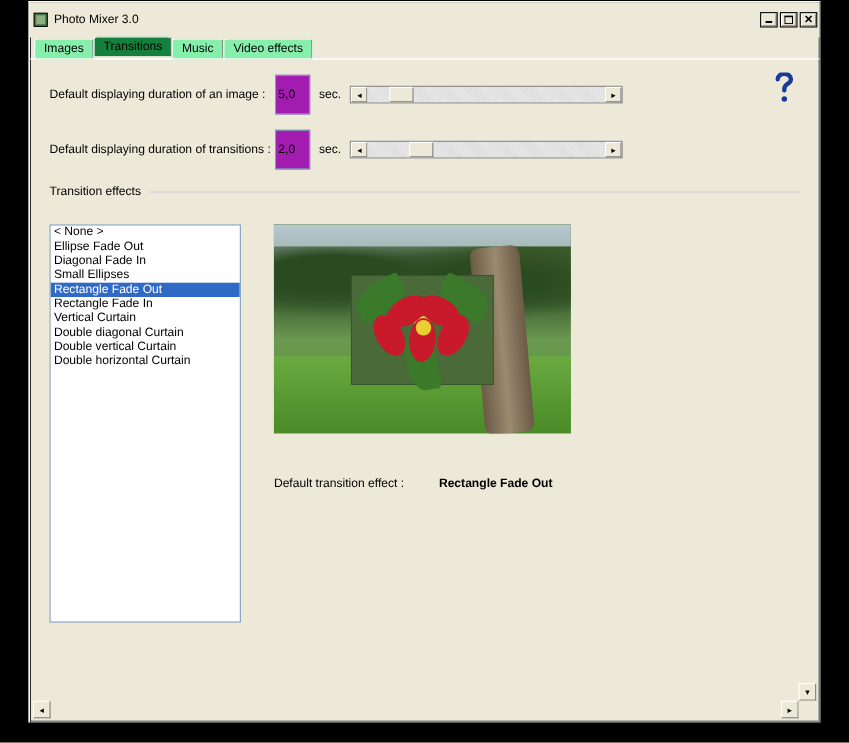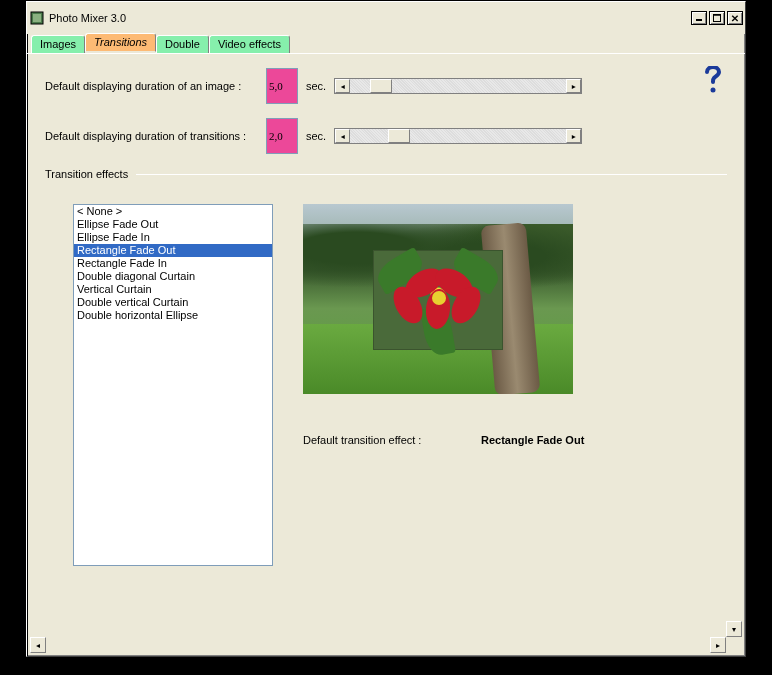--- a/index.html
+++ b/index.html
@@ -68,40 +68,39 @@
   margin-right: 0px;
   border-top-left-radius: 3px;
   border-top-right-radius: 3px;
   cursor: pointer;
   position: relative;
   top: 1px;
   border-top-color:#fff;
   border-left-color:#fff;
 }
 .tab.active {
-  background: #fdba74;
+  background: #15803d;
   top: -1px;
   padding-bottom:3px;
   z-index: 2;
   border-bottom: 1px solid #ece9d8;
-  font-style: italic;
 }
 .content {
   padding: 14px 18px;
   position: relative;
   height: 598px;
 }
 .row { display: flex; align-items: center; margin-bottom: 14px; }
-.row .label { width: 221px; }
+.row .label { width: 205px; }
 .num-input {
   width: 32px; height: 19px;
   border: 1px solid #7f9db9;
   padding: 17px 2px;
-  font-family: Liberation Serif, serif; font-size: 11px;
-  background:#ec4899;
+  font-family: Liberation Sans, sans-serif; font-size: 11px;
+  background:#a21caf;
 }
 .unit { margin: 0 8px; }
 .hscroll {
   width: 248px; height: 16px;
   border: 1px solid #808080;
   background: #e8e8e8;
   display:flex;
   align-items:stretch;
   box-shadow: -1px -1px 0 #fff inset;
 }
@@ -143,26 +142,25 @@
   height:1px;
   background:#808080;
   margin-left:8px;
   border-bottom:1px solid #fff;
 }
 .main-area {
   display:flex;
   gap: 30px;
 }
 .listbox {
-  width: 200px;
+  width: 174px;
   height: 362px;
   background:#fff;
   border:1px solid #7f9db9;
   overflow: hidden;
-  margin-left: 28px;
 }
 .listbox .item {
   padding: 0 3px;
   line-height: 13px;
   white-space: nowrap;
   cursor:pointer;
 }
 .listbox .item.selected {
   background:#316ac5;
   color:#fff;
@@ -200,21 +198,21 @@
   width:40px; height:24px;
   background:#c81a2a;
   border-radius:50% 50% 50% 50%;
 }
 .preview-box .leaf {
   position:absolute;
   width:48px; height:28px;
   background:#3a7a2a;
   border-radius:50% 10% 50% 10%;
 }
-.default-row { display:flex; align-items:center;gap:28px; }
+.default-row { display:flex; align-items:center; }
 .default-row .dl { width: 150px; }
 .default-row .dv { font-weight:bold; }
 .bottom-scroll {
   position:absolute;
   left:3px; right:3px; bottom:3px;
   height:16px;
   display:flex;
 }
 .bottom-scroll .arrow {
   width:16px; height:16px;
@@ -266,21 +264,21 @@
           <rect x="0.5" y="0.5" width="7" height="7" fill="none" stroke="#000"></rect>
           <line x1="0" y1="1" x2="8" y2="1" stroke="#000" stroke-width="1.5"></line>
         </svg>
       </div>
     <div class="win-btn" style="margin-left:2px;">✕</div>
   </div>
 
   <div class="tabs">
     <div class="tab">Images</div>
     <div class="tab active">Transitions</div>
-    <div class="tab">Double</div>
+    <div class="tab">Music</div>
     <div class="tab">Video effects</div>
   </div>
 
   <div class="content">
     <div class="help-icon">
       <svg width="24" height="28" viewBox="0 0 24 28">
         <path d="M6 6c0-3 3-5 6-5s6 2 6 5c0 3-3 4-5 6-1 1-1 3-1 4" fill="none" stroke="#1a3a9a" stroke-width="4" stroke-linecap="round"></path>
         <circle cx="12" cy="24" r="2.5" fill="#1a3a9a"></circle>
       </svg>
     </div>
@@ -313,27 +311,28 @@
 
     <div class="section-label">
       <span>Transition effects</span>
       <div class="line"></div>
     </div>
 
     <div class="main-area">
       <div class="listbox" id="effects-list">
           <div class="item">&lt; None &gt;</div>
           <div class="item">Ellipse Fade Out</div>
-          <div class="item">Ellipse Fade In</div>
+          <div class="item">Diagonal Fade In</div>
+          <div class="item">Small Ellipses</div>
           <div class="item selected">Rectangle Fade Out</div>
           <div class="item">Rectangle Fade In</div>
+          <div class="item">Vertical Curtain</div>
           <div class="item">Double diagonal Curtain</div>
-          <div class="item">Vertical Curtain</div>
           <div class="item">Double vertical Curtain</div>
-          <div class="item">Double horizontal Ellipse</div>
+          <div class="item">Double horizontal Curtain</div>
         </div>
       <div class="preview-col">
         <div class="preview-box">
           <div class="sky"></div>
           <div class="foliage"></div>
           <div class="grass"></div>
           <div class="tree"></div>
           <div class="inner-rect">
             <div class="leaf" style="left:2px; top:6px; transform:rotate(-30deg)"></div>
             <div class="leaf" style="right:2px; top:6px; transform:rotate(30deg) scaleX(-1)"></div>

